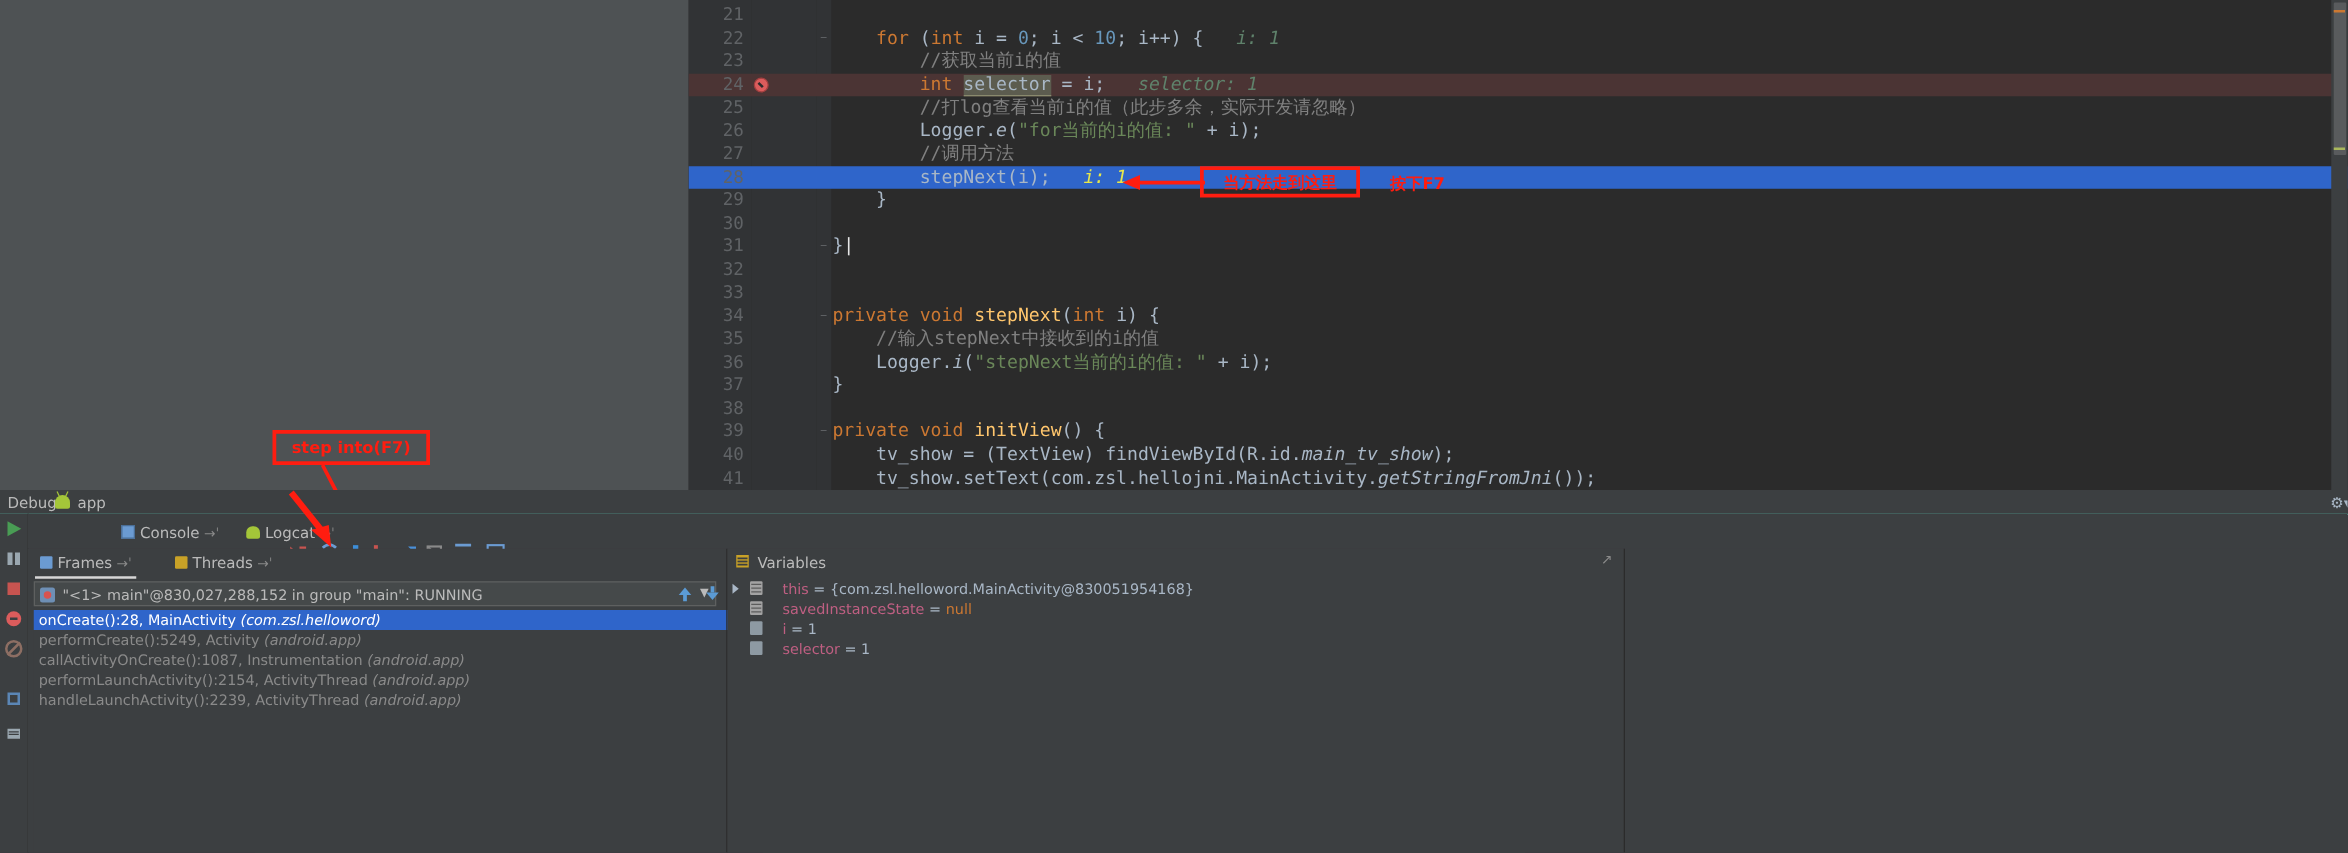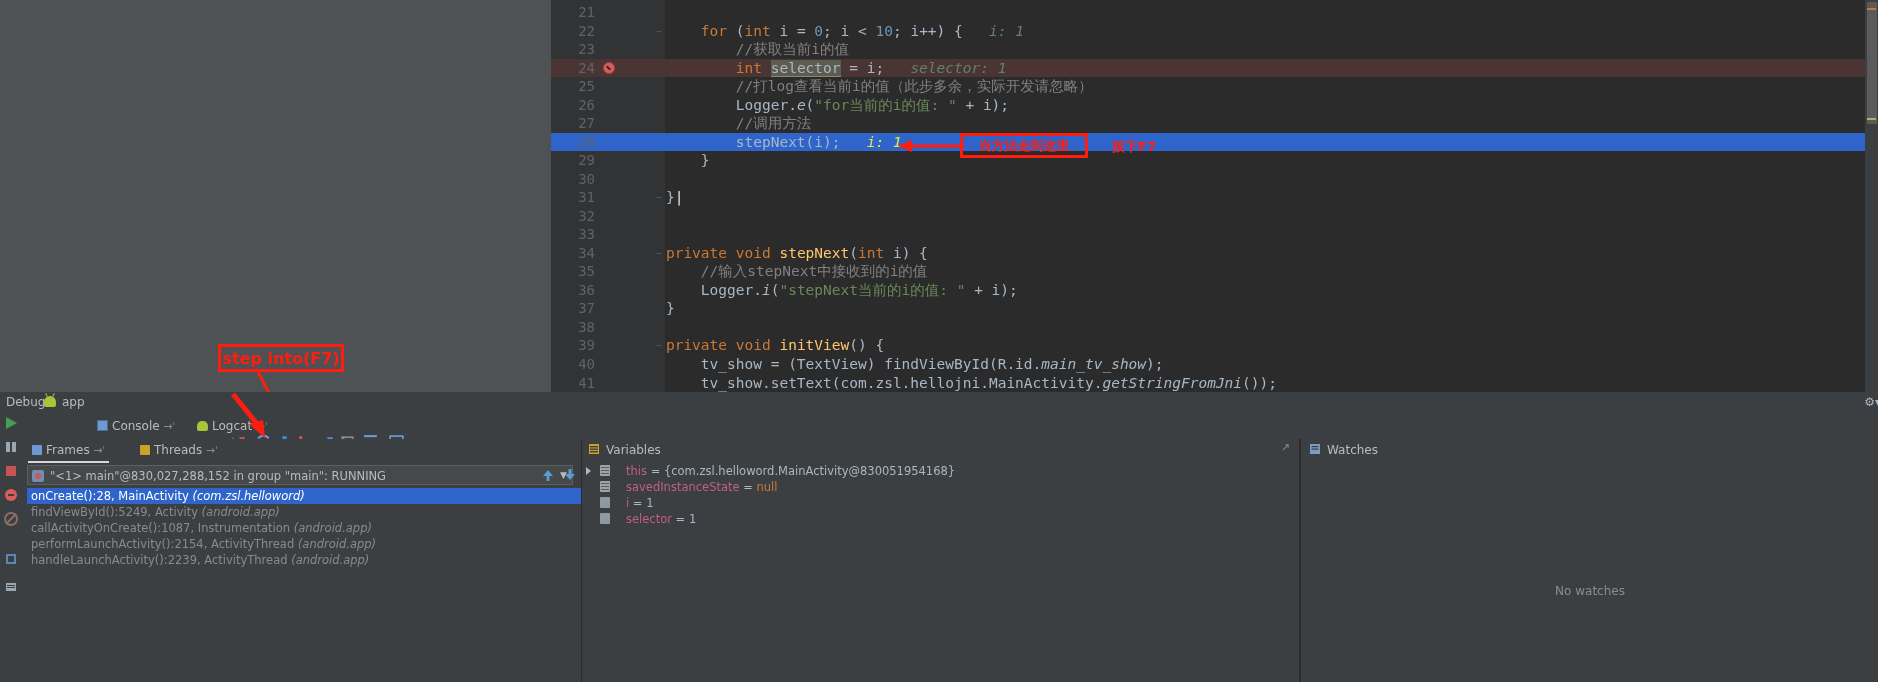--- a/index.html
+++ b/index.html
@@ -234,21 +234,21 @@
   </div>
   <div class="anno-text" id="anno-side" style="left:1112px;top:138px;font-size:13px;">
     <span>按下F7</span>
   </div>
 
   <svg id="anno-arrow-1" style="position:absolute;left:896px;top:136px;width:70px;height:20px;" viewBox="0 0 70 20">
     <line x1="68" y1="10" x2="14" y2="10" stroke="#ff1d10" stroke-width="3"></line>
     <polygon points="2,10 16,4 16,16" fill="#ff1d10"></polygon>
   </svg>
 
-  <div class="anno-box" id="anno-stepinto" style="left:218px;top:344px;width:126px;height:28px;font-size:16px;">
+  <div class="anno-box" id="anno-stepinto" style="left:218px;top:344px;width:126px;height:28px;font-size:13px;">
     <span>step into(F7)</span>
   </div>
   <svg id="anno-arrow-2" style="position:absolute;left:250px;top:370px;width:60px;height:70px;" viewBox="0 0 60 70">
     <line x1="8" y1="2" x2="34" y2="52" stroke="#ff1d10" stroke-width="3"></line>
     <polygon points="40,66 26,50 40,46" fill="#ff1d10"></polygon>
   </svg>
 </div>
 
 <div id="debug-panel">
 
@@ -355,21 +355,21 @@
     </svg>
     <svg class="frames-btn" style="left:541px;" viewBox="0 0 14 14">
       <polygon points="7,12 12,6 2,6" fill="#5b9bd5"></polygon>
         <rect x="5.5" y="1" width="3" height="5" fill="#5b9bd5"></rect>
     </svg>
     <svg class="frames-btn" style="left:563px;" viewBox="0 0 14 14">
       <polygon points="1,2 13,2 8,7 8,12 6,12 6,7" fill="#5b9bd5"></polygon>
     </svg>
     <div id="frames-list">
         <div class="frame-row sel" style="top: 0px; color: rgb(255, 255, 255);"><span>onCreate():28, MainActivity </span><span class="pkg">(com.zsl.helloword)</span></div>
-        <div class="frame-row" style="top: 16px; color: rgb(138, 138, 138);"><span>findViewById():5249, Activity </span><span class="pkg">(android.app)</span></div>
+        <div class="frame-row" style="top: 16px; color: rgb(138, 138, 138);"><span>performCreate():5249, Activity </span><span class="pkg">(android.app)</span></div>
         <div class="frame-row" style="top: 32px; color: rgb(138, 138, 138);"><span>callActivityOnCreate():1087, Instrumentation </span><span class="pkg">(android.app)</span></div>
         <div class="frame-row" style="top: 48px; color: rgb(138, 138, 138);"><span>performLaunchActivity():2154, ActivityThread </span><span class="pkg">(android.app)</span></div>
         <div class="frame-row" style="top: 64px; color: rgb(138, 138, 138);"><span>handleLaunchActivity():2239, ActivityThread </span><span class="pkg">(android.app)</span></div>
       </div>
   </div>
 
   <div class="divider-v" style="left:581px;top:47px;height:243px;"></div>
 
   <div id="vars-panel">
     <svg style="position:absolute;left:6px;top:4px;width:12px;height:12px;" viewBox="0 0 12 12">
@@ -391,22 +391,13 @@
             <i style="top:5px"></i>
             <i style="top:8px"></i>
           </span><span style="margin-left: 32px;"><span class="var-name">savedInstanceState</span><span class="var-eq"> = </span><span class="var-null">null</span></span></div>
         <div class="var-row" style="top: 32px;"><span class="prim-ico" style="left: 18px; top: 2px;"></span><span style="margin-left: 32px;"><span class="var-name">i</span><span class="var-eq"> = </span><span class="var-val">1</span></span></div>
         <div class="var-row" style="top: 48px;"><span class="prim-ico" style="left: 18px; top: 2px;"></span><span style="margin-left: 32px;"><span class="var-name">selector</span><span class="var-eq"> = </span><span class="var-val">1</span></span></div>
       </div>
   </div>
 
   <div class="divider-v" style="left:1299px;top:47px;height:243px;"></div>
 
-  <div id="watches-panel">
-    <svg style="position:absolute;left:8px;top:4px;width:12px;height:12px;" viewBox="0 0 12 12">
-      <rect x="1" y="1" width="10" height="10" fill="#7a9ec2"></rect>
-      <rect x="2.5" y="3" width="7" height="1.2" fill="#3c3f41"></rect>
-      <rect x="2.5" y="5.5" width="7" height="1.2" fill="#3c3f41"></rect>
-    </svg>
-    <span class="subpanel-title" style="left:26px;top:1px;">Watches</span>
-    <div id="no-watches">No watches</div>
-  </div>
 </div>
 
 </body></html>

